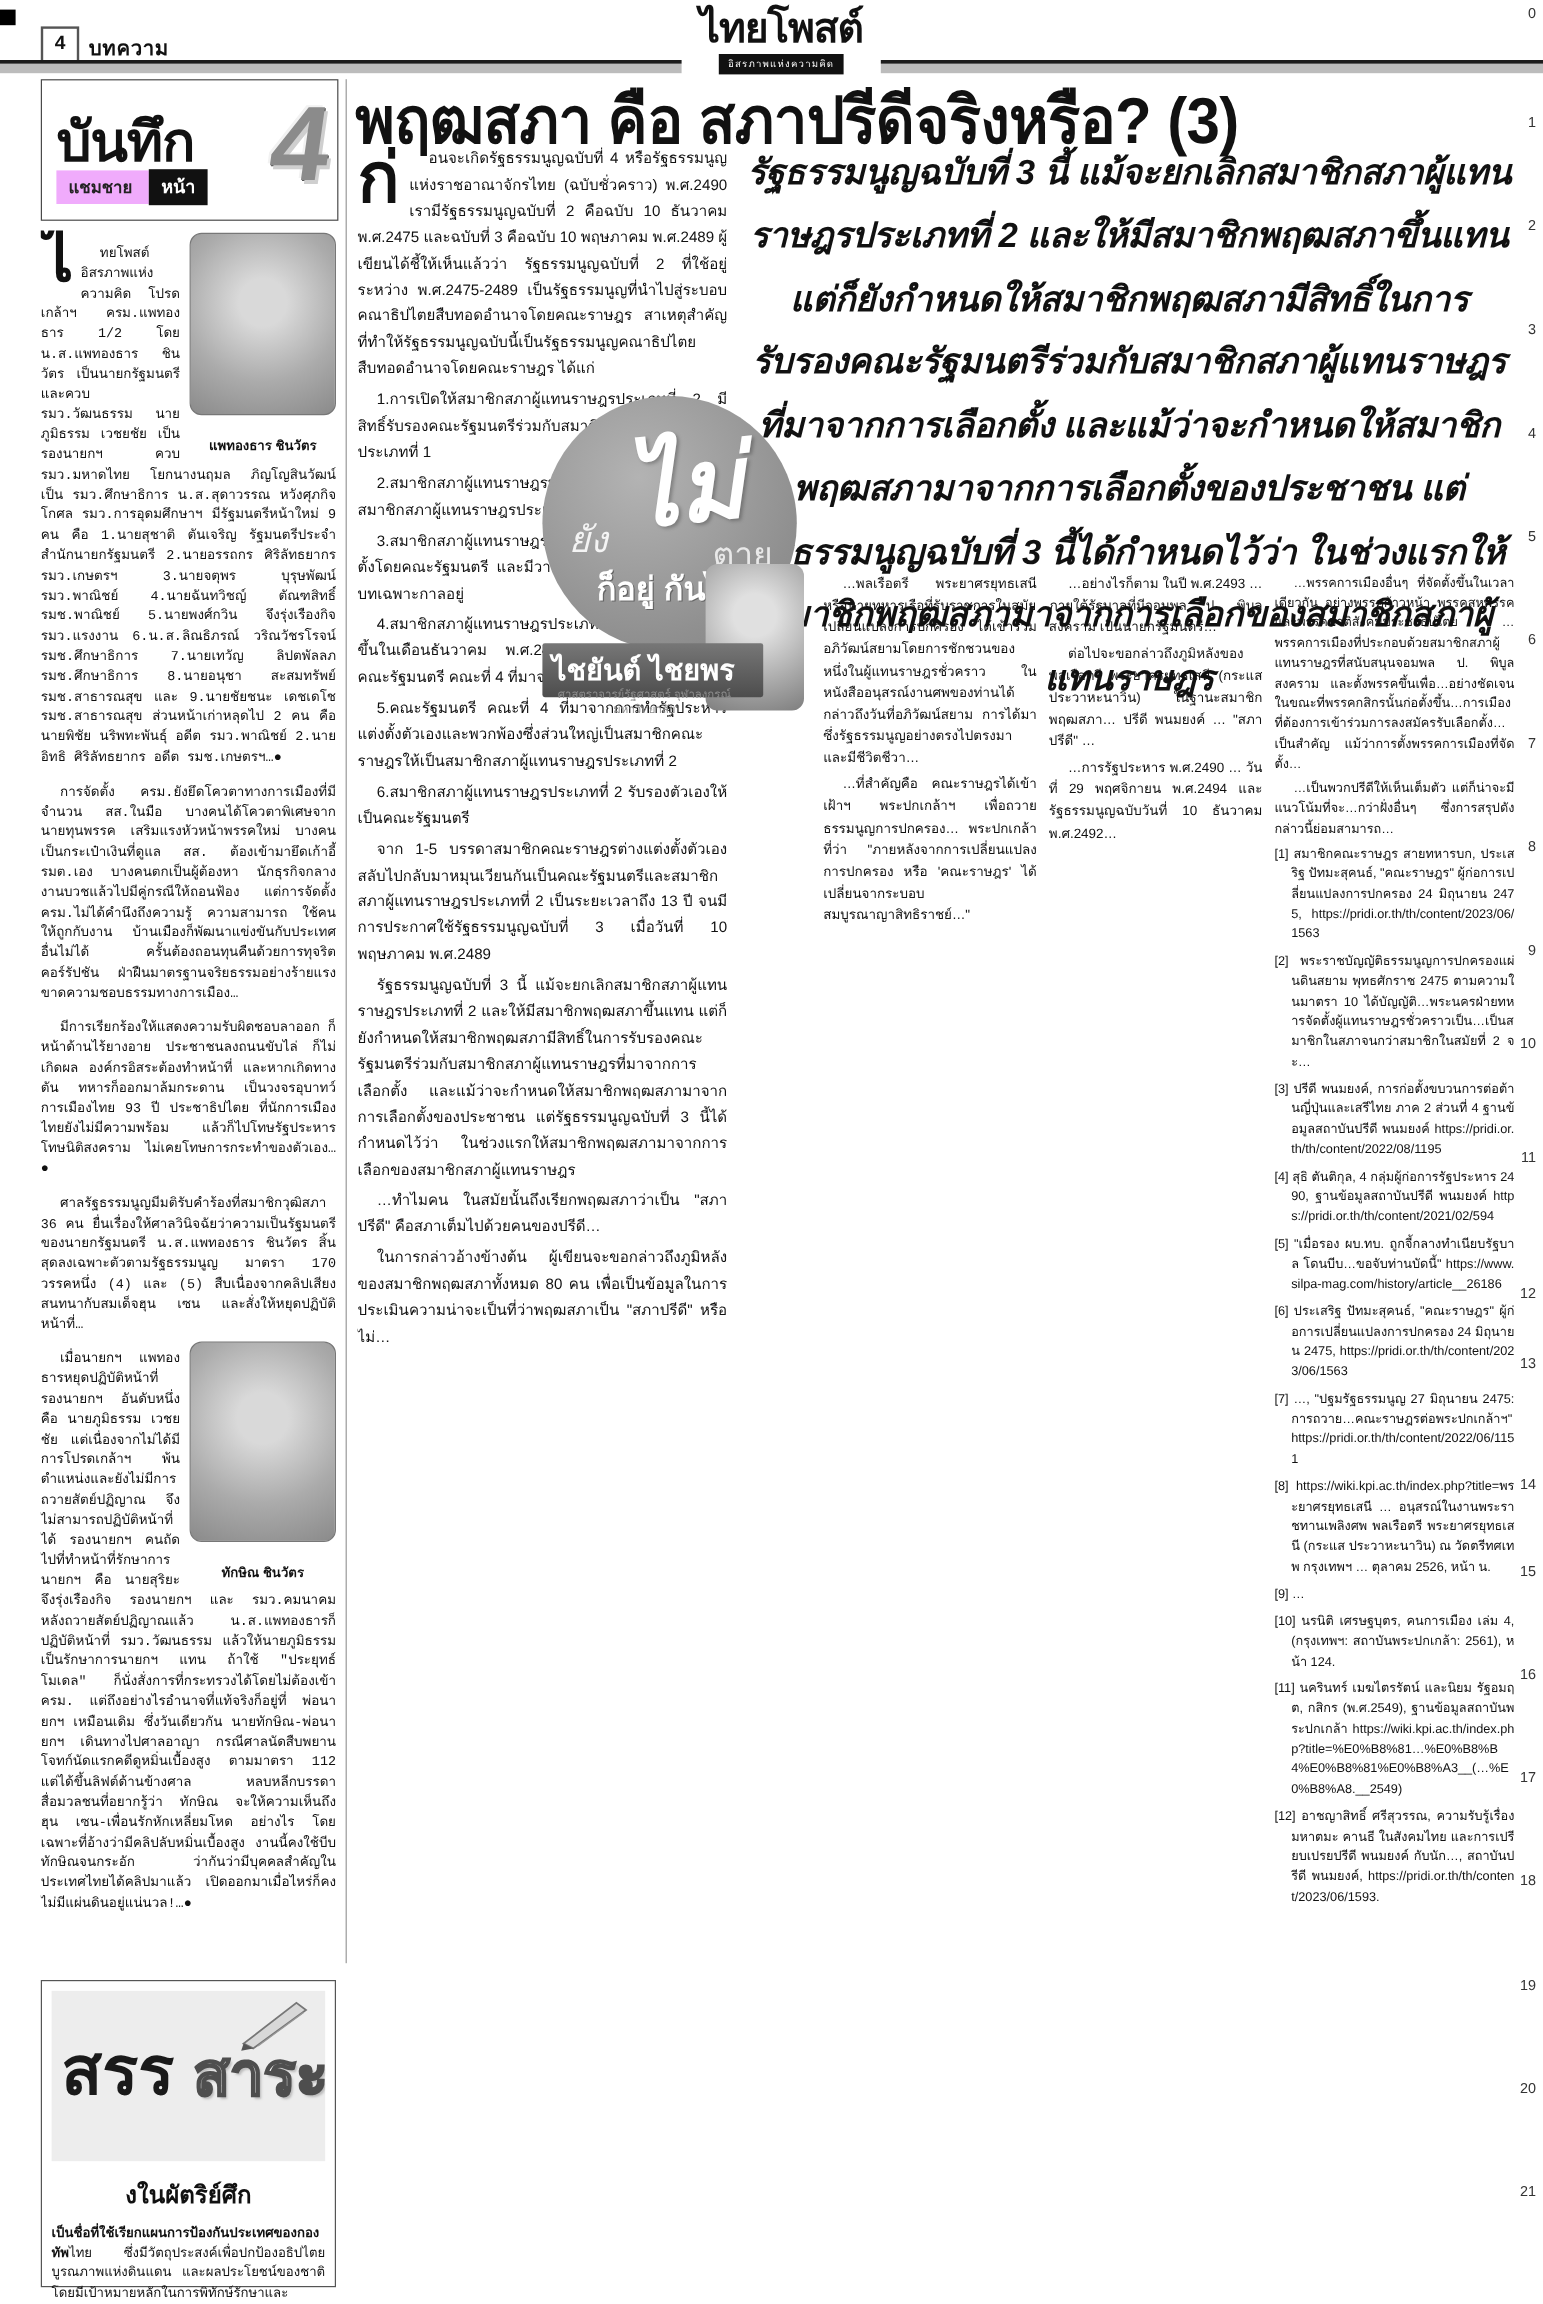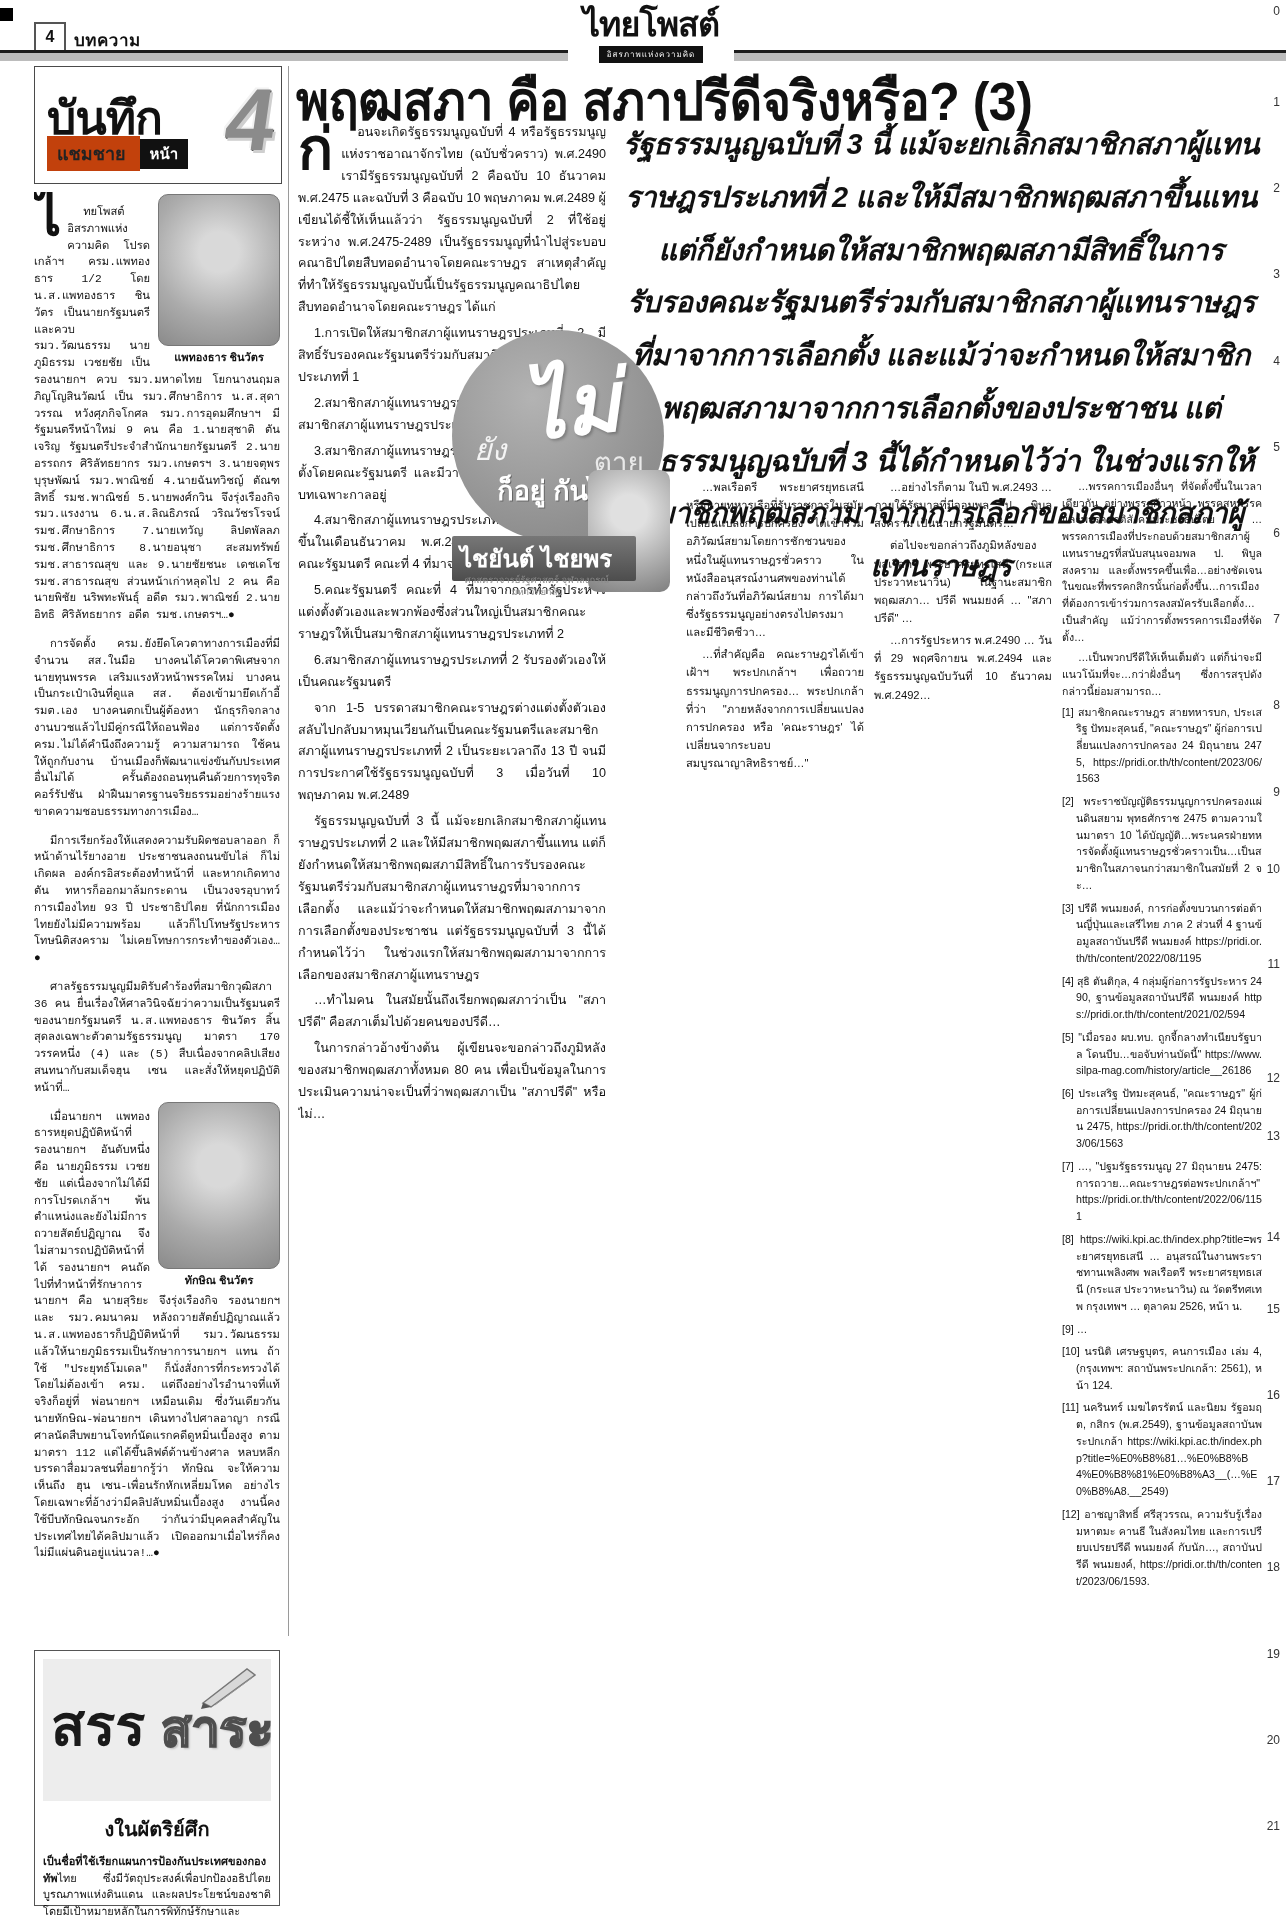--- a/index.html
+++ b/index.html
@@ -22,36 +22,36 @@
   .ruler{right:4px;top:0;width:24px;height:1920px;}
   .ruler-num{position:absolute;right:2px;font-size:12px;color:#333;}
 
   
   .vdivider{left:288px;top:66px;height:1570px;border-left:1px solid #9a9a9a;width:0;}
 
   
   .nb-logo{left:34px;top:66px;width:246px;height:116px;border:1px solid #4a4a4a;background:#fff;}
   .nb-title{position:absolute;left:12px;top:14px;font-size:46px;font-weight:900;letter-spacing:-1px;}
   .nb-chips{position:absolute;left:12px;bottom:12px;display:flex;align-items:center;}
-  .nb-chip-gray{background:#c2410c;color:#222;font-size:18px;font-weight:bold;padding:3px 14px 3px 10px;}
+  .nb-chip-gray{background:#f0abfc;color:#222;font-size:14px;font-weight:bold;padding:3px 14px 3px 10px;}
   .nb-chip-black{background:#111;color:#fff;font-size:15px;font-weight:bold;padding:3px 10px;}
   .nb-num{position:absolute;right:6px;top:2px;font-size:88px;font-weight:900;color:#8b8b8b;
           transform:skewX(-8deg);text-shadow:3px 3px 0 #cfcfcf,-2px -2px 0 #f2f2f2,1px 1px 0 #555;}
 
   .nb-text{left:34px;top:192px;width:246px;height:1446px;overflow:hidden;
            font-size:11.2px;line-height:1.5;text-align:justify;}
   .nb-text p{margin:12px 0 3px;text-indent:16px;font-family:Liberation Mono, monospace;}
   .dropcap{float:left;font-size:54px;line-height:.85;font-weight:bold;padding:2px 6px 0 0;}
   .photo-wrap{width:122px;}
   .pw-r{float:right;margin:2px 0 4px 8px;}
   .pw-l{float:left;margin:2px 8px 4px 0;}
   .photo{width:120px;border:1px solid #777;border-radius:10px;
          background:radial-gradient(circle at 50% 38%,#d9d9d9 0 18%,#ababab 60%,#8a8a8a 100%);}
   .ph-150{height:150px;} .ph-165{height:165px;}
-  .photo-caption{font-size:11px;font-weight:bold;text-align:center;padding-top:3px;}
+  .photo-caption{font-size:11px;font-weight:bold;text-align:center;padding-top:18px;}
 
   
   .sansara{left:34px;top:1650px;width:246px;height:256px;border:1px solid #555;background:#fff;padding:8px;box-sizing:border-box;}
   .sansara-logo{position:relative;height:142px;background:#ededed;overflow:hidden;}
   .sns-solid{position:absolute;left:8px;top:22px;font-size:56px;font-weight:900;color:#1a1a1a;}
   .sns-outline{position:absolute;left:118px;top:30px;font-size:50px;font-weight:900;color:#fff;
                -webkit-text-stroke:2px #4e4e4e;text-shadow:2px 2px 2px #bbb;}
   .pencil{position:absolute;right:6px;top:6px;}
   .sansara-heading{text-align:center;font-size:20px;font-weight:900;margin:12px 0 8px;}
   .sansara-body{font-size:11px;line-height:1.5;text-align:justify;}

